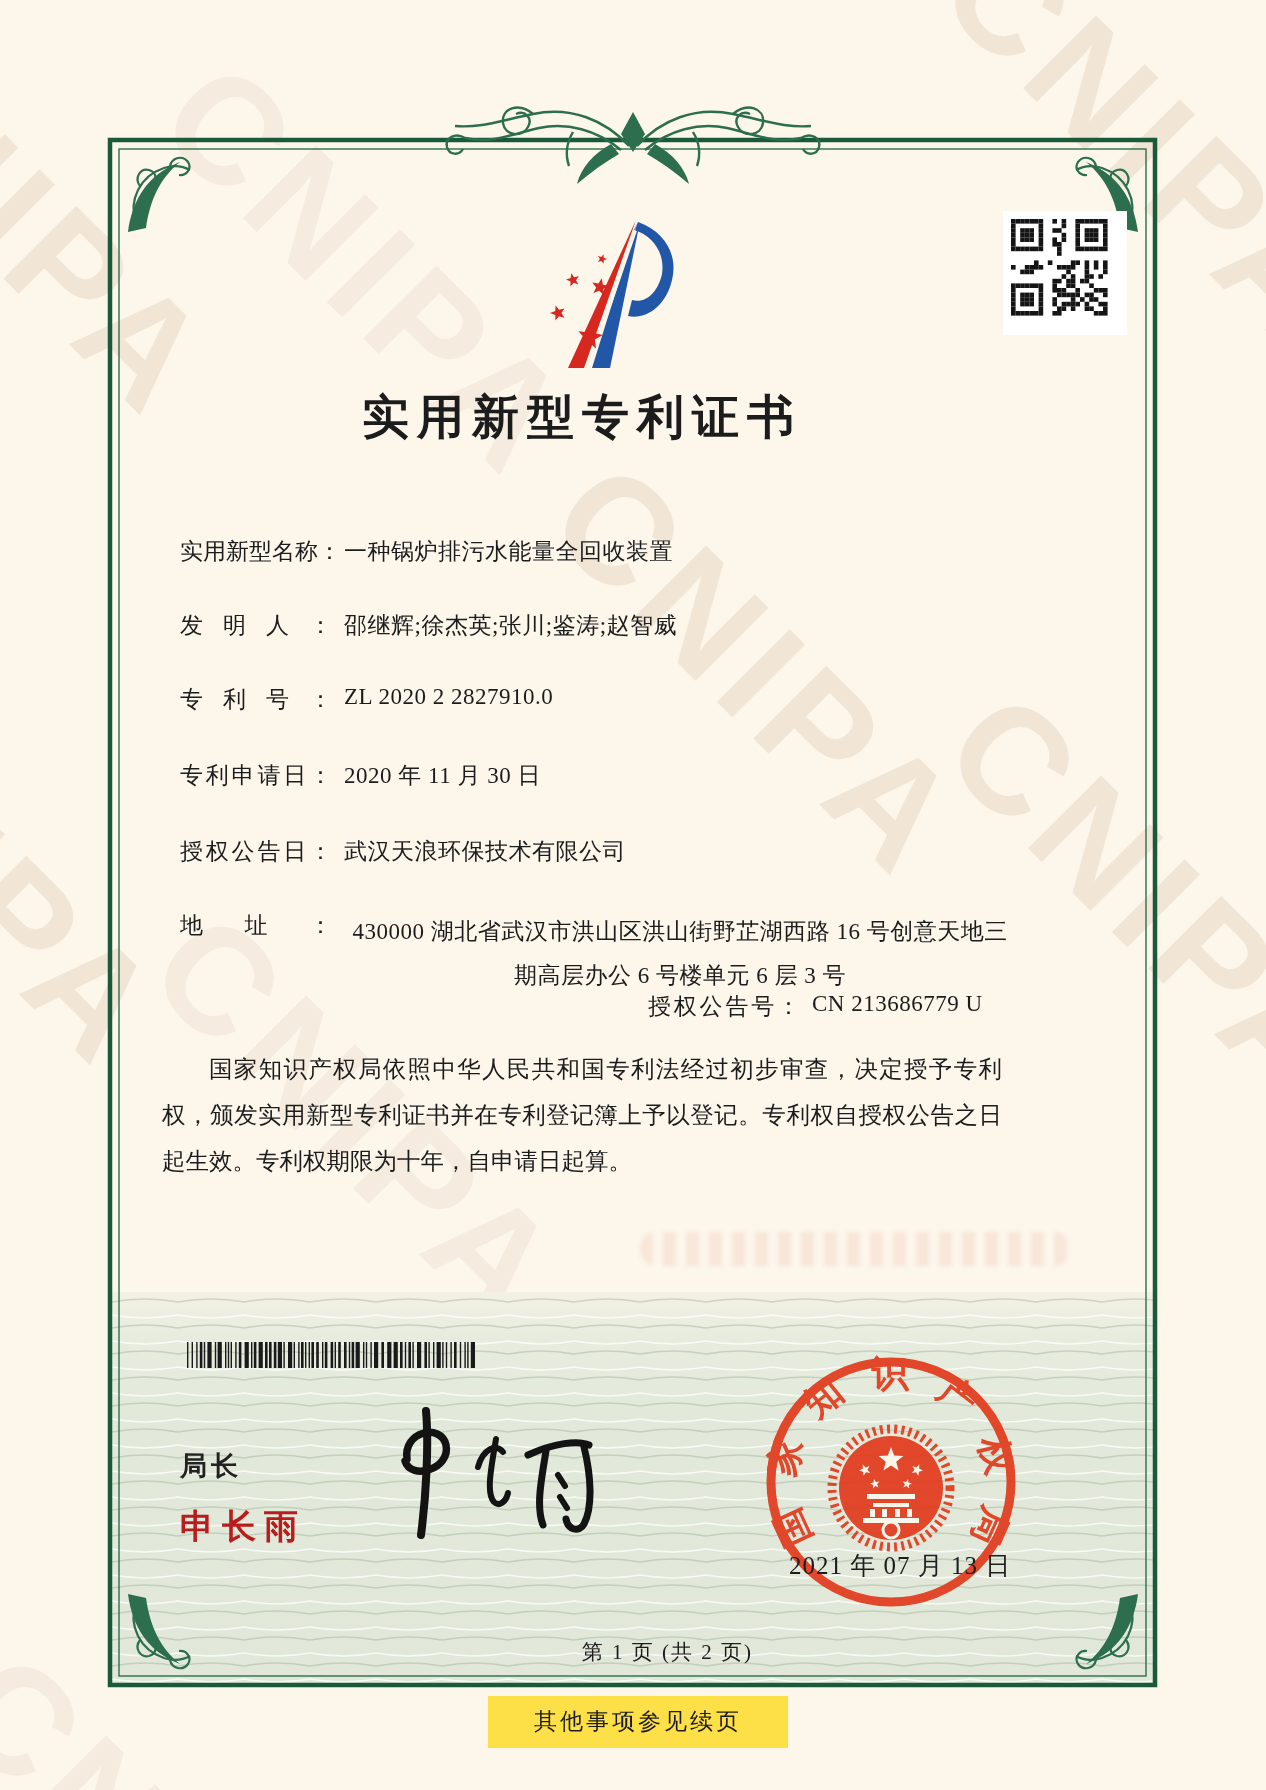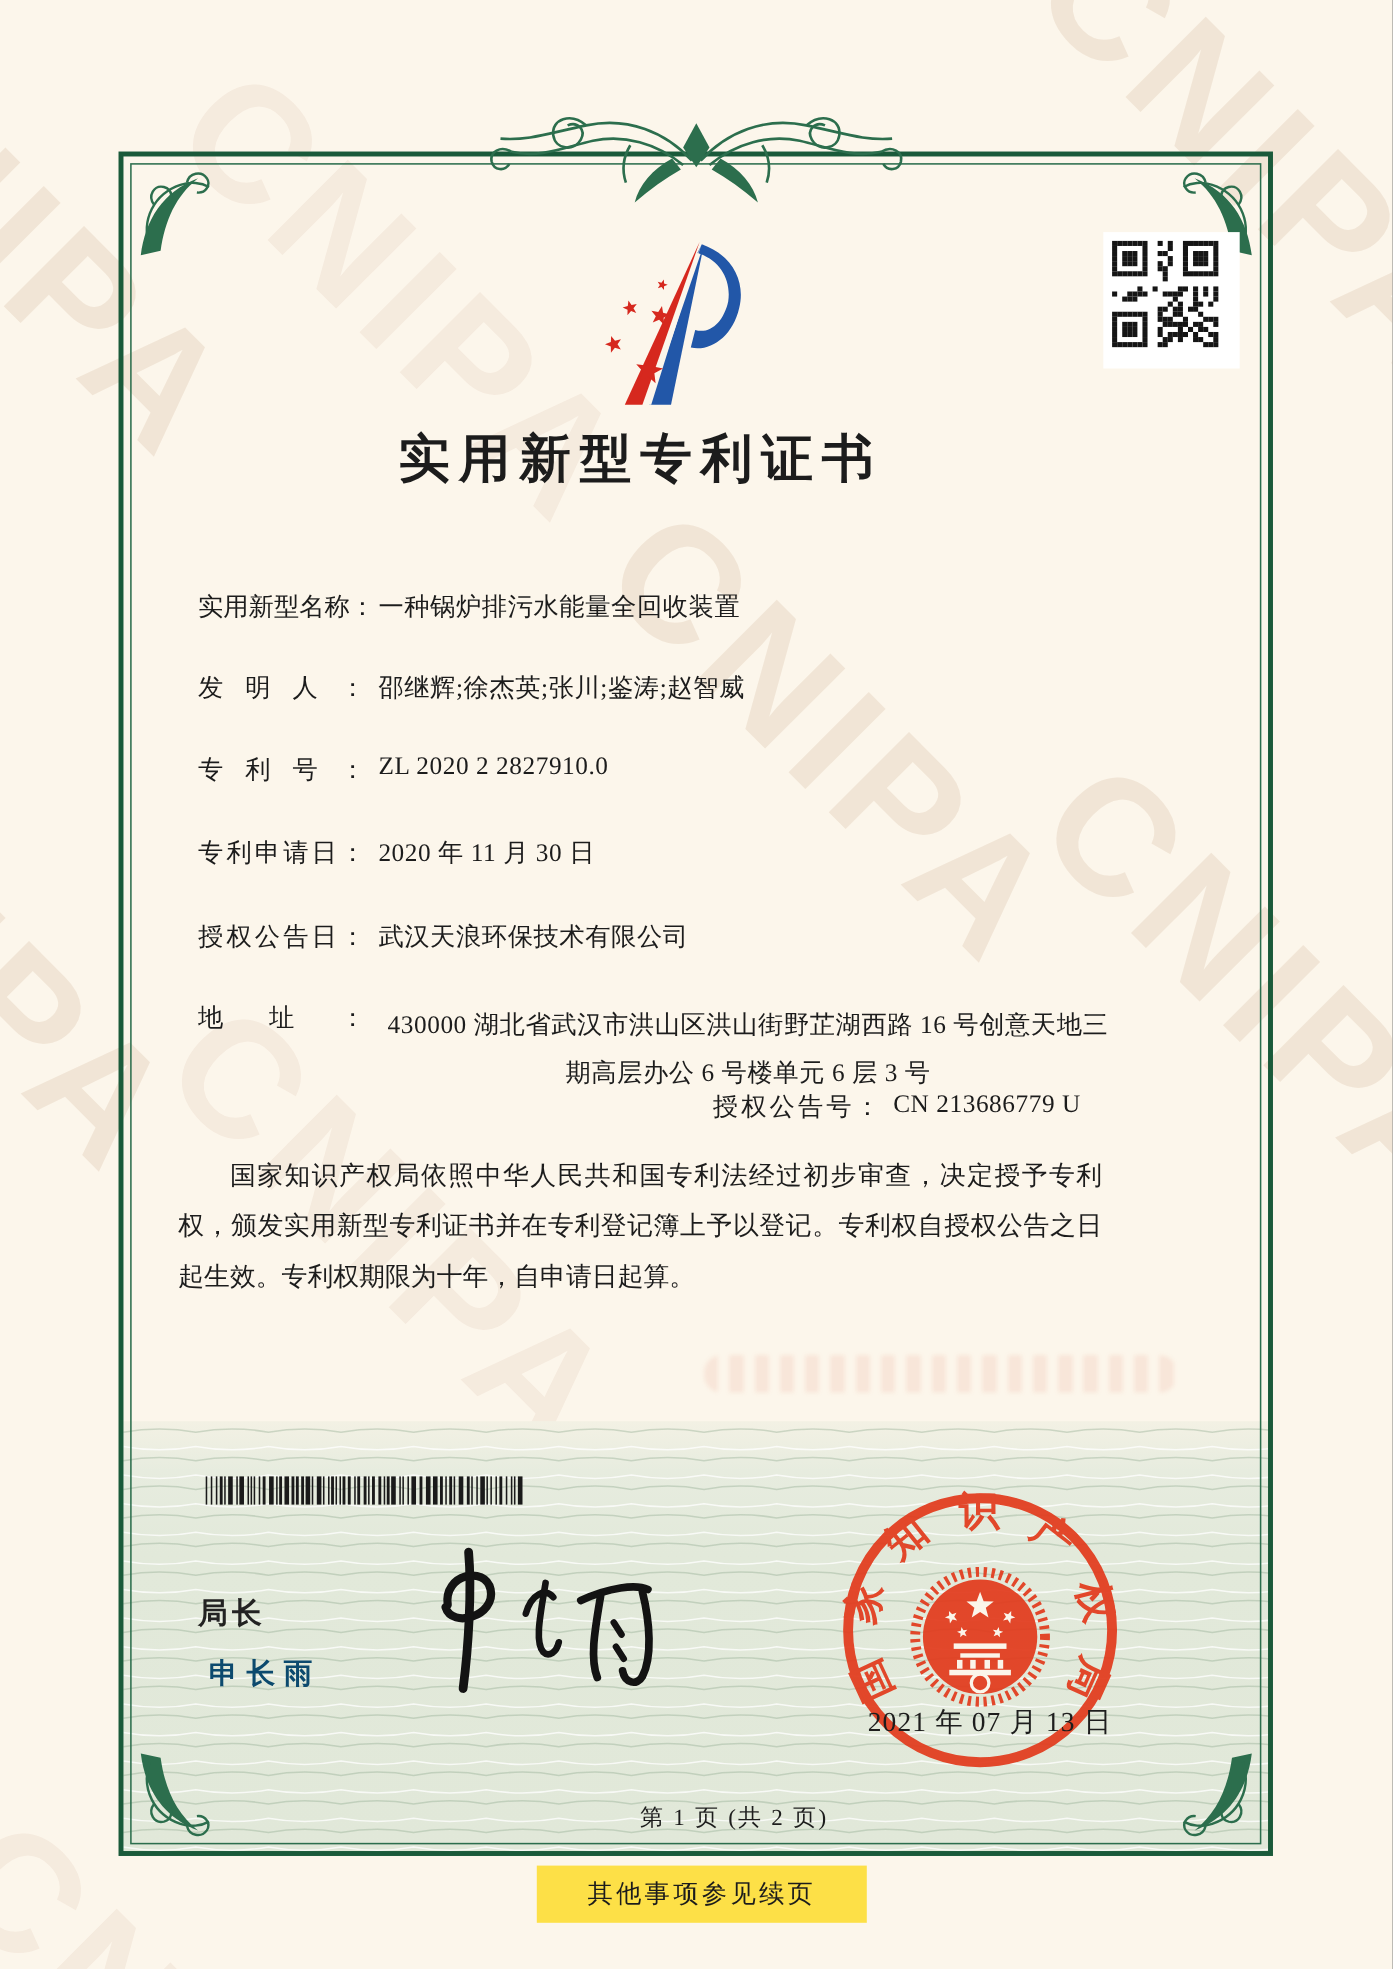--- a/index.html
+++ b/index.html
@@ -33,21 +33,21 @@
   #r5 .val{width:672px;white-space:normal;line-height:44px;}
   #r6{top:991px;} 
   #r6b{position:absolute;left:648px;top:991px;font-size:23px;white-space:nowrap;}
   
   #body-text{left:150px;top:1034px;width:864px;}
   #body-text p{margin:12px;font-size:23.5px;line-height:46px;text-indent:2em;text-align:justify;}
   
   #barcode{left:185px;top:1342px;width:292px;height:26px;}
   
   #director-title{left:180px;top:1448px;font-size:27px;font-family:"Liberation Sans","DejaVu Sans",sans-serif;font-weight:600;letter-spacing:4px;color:#222;}
-  #director-name{left:190px;top:1504px;font-size:26px;font-family:"Liberation Sans","DejaVu Sans",sans-serif;font-weight:600;letter-spacing:8px;color:#0c4a6e;}
+  #director-name{left:180px;top:1504px;font-size:34px;font-family:"Liberation Sans","DejaVu Sans",sans-serif;font-weight:600;letter-spacing:8px;color:#b91c1c;}
   #signature{left:345px;top:1405px;}
   
   #seal{left:757px;top:1348px;}
   #seal-date{left:783px;top:1549px;width:234px;text-align:center;font-size:25px;letter-spacing:1px;color:#1d1d1d;z-index:6;}
   
   #page-info{left:453px;top:1638px;width:300px;text-align:right;font-size:21px;letter-spacing:2px;}
   #note-box{left:488px;top:1696px;width:300px;height:52px;background:#fde047;z-index:5;}
   #note-box div{font-size:23px;line-height:52px;text-align:center;letter-spacing:3px;}
   svg{display:block;}
 </style>

